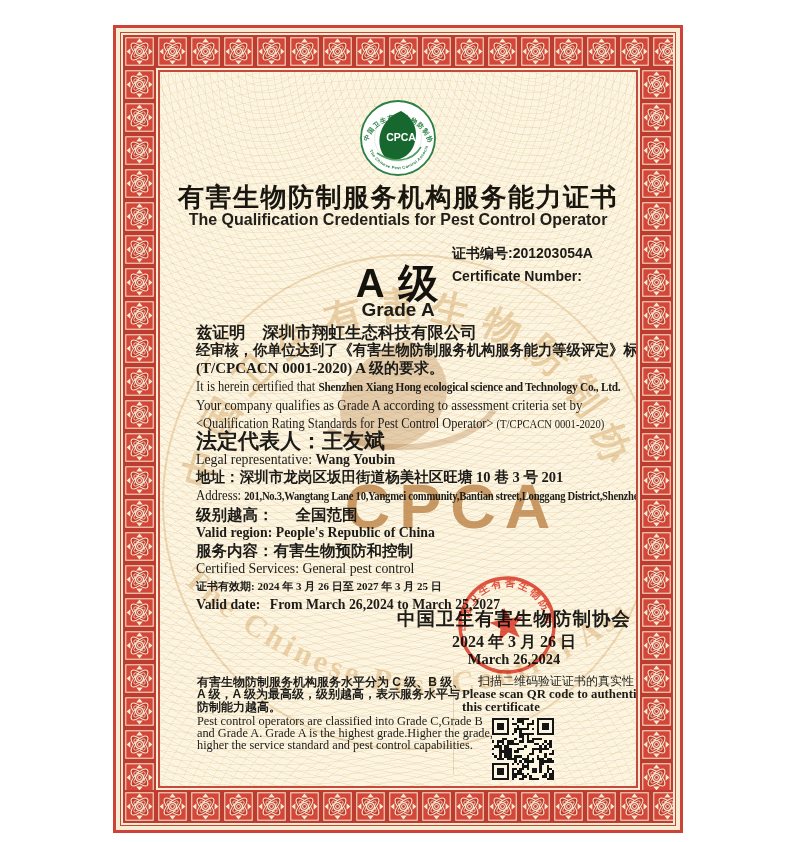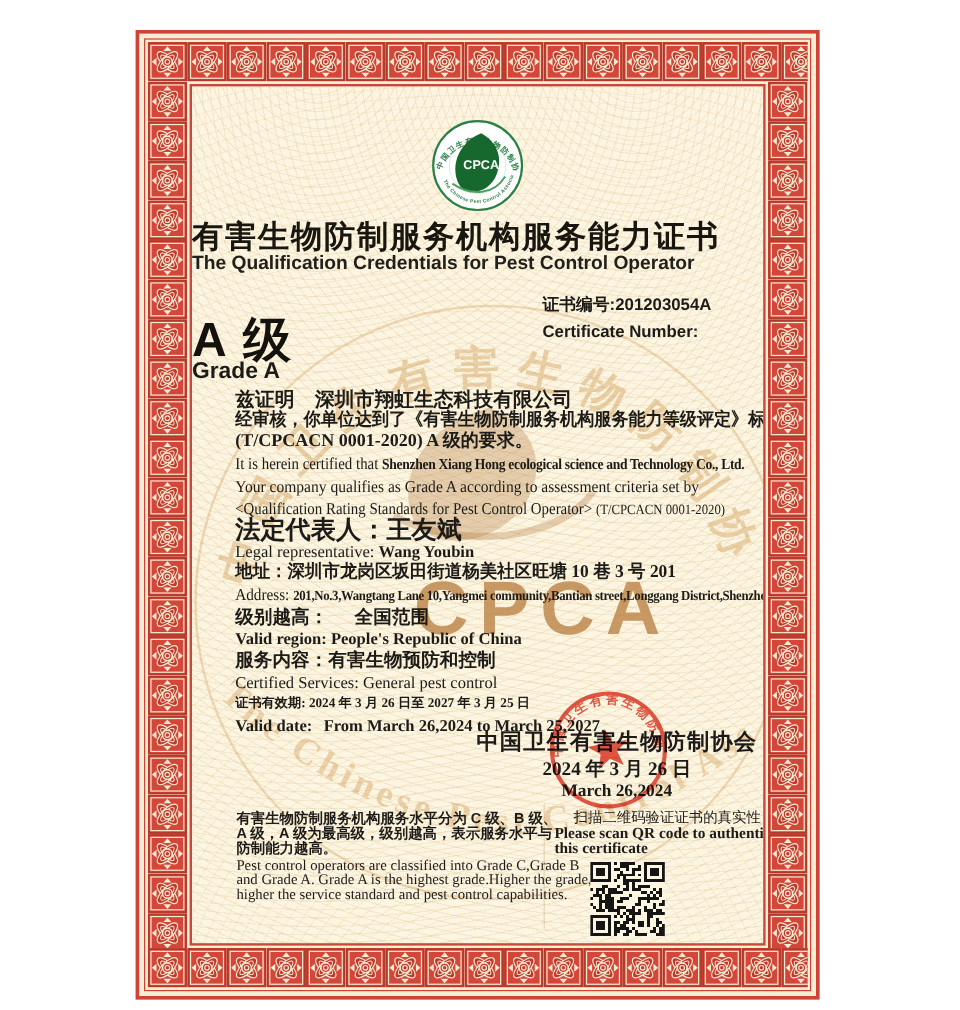--- a/index.html
+++ b/index.html
@@ -16,21 +16,21 @@
   .band-right{grid-area:2/3/3/4;flex-direction:column;}
   .tile{flex:0 0 33px;width:33px;height:33px;display:block;}
   .center-cell{grid-area:2/2/3/3;padding:2px;}
   .interior{position:relative;height:100%;box-sizing:border-box;border:2px solid #c64a3c;overflow:hidden;
     background:
       repeating-radial-gradient(circle at 22% -4%, rgba(213,160,88,0.16) 0 1px, transparent 1px 7px),
       repeating-radial-gradient(circle at 78% -4%, rgba(213,160,88,0.16) 0 1px, transparent 1px 7px),
       repeating-radial-gradient(circle at 50% 112%, rgba(213,160,88,0.12) 0 1px, transparent 1px 9px),
       #fcf5e1;}
   .abs{position:absolute;}
-  .ctr{left:0;right:0;}
+  .ctr{left:0;right:0;text-align:center;}
   .wm-svg{left:0;top:0;pointer-events:none;}
   .title-cn{top:108px;font-size:26px;font-weight:700;letter-spacing:1.5px;color:#18160f;}
   .title-en{top:139px;font-size:16px;font-weight:600;color:#22201a;}
   .certno{left:292px;top:173px;font-size:14px;font-weight:700;white-space:nowrap;}
   .certno .l2{font-weight:600;margin-top:5px;}
   .grade-cn{top:184px;font-size:40px;font-weight:700;letter-spacing:2px;color:#14120c;}
   .grade-en{top:227px;font-size:19px;font-weight:600;}
   .body{left:36px;top:252px;width:436px;}
   .bl{white-space:nowrap;line-height:17.9px;transform-origin:left center;}
   .cnl{font-family:"Liberation Serif",serif;font-size:15px;font-weight:600;}

